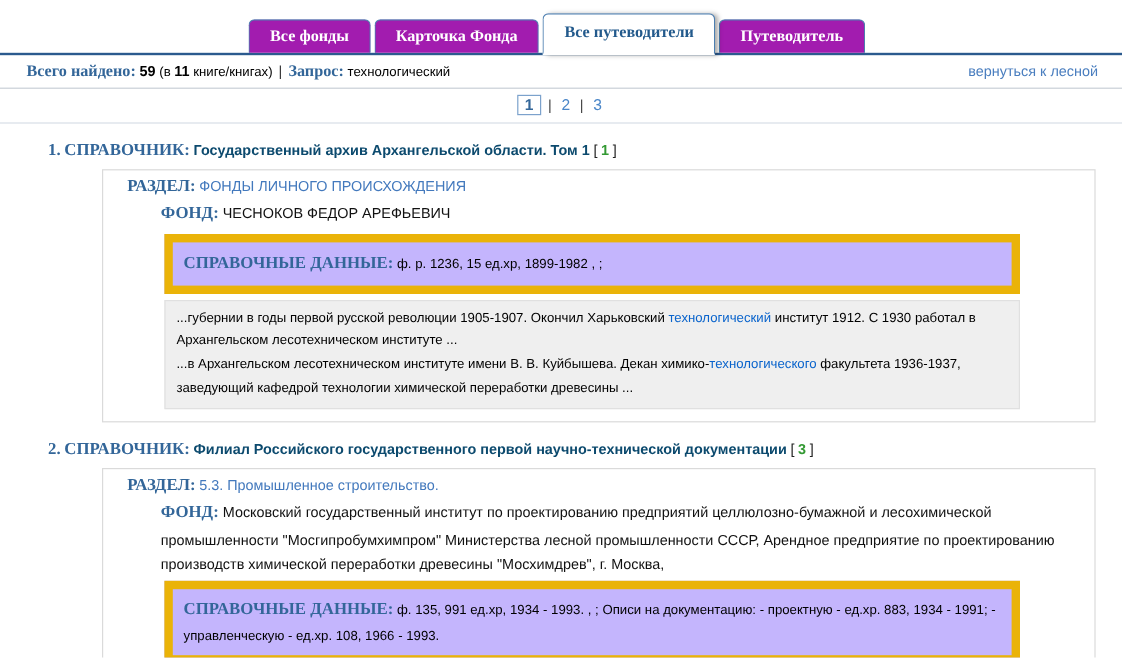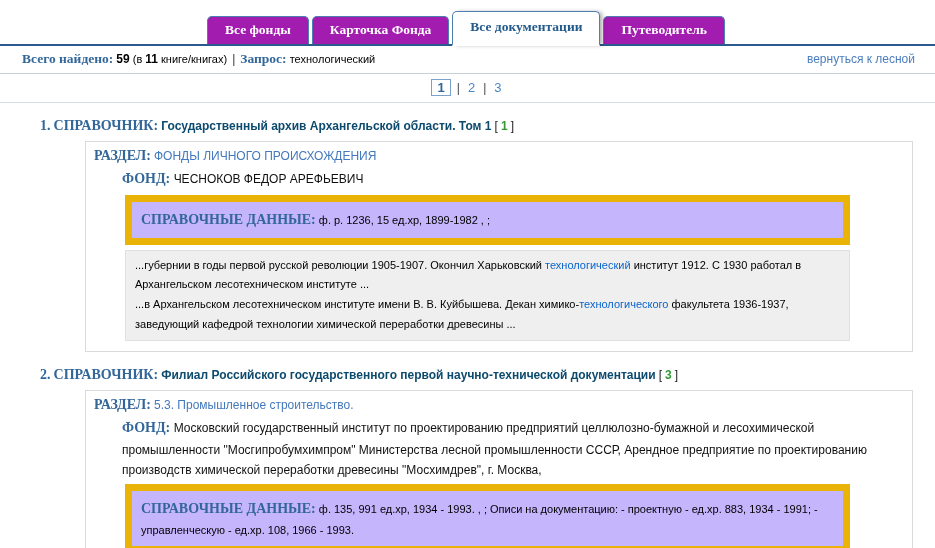--- a/index.html
+++ b/index.html
@@ -56,21 +56,21 @@
   .results { padding-top:12px; }
   .result { margin-bottom:12px; }
   .result-head { margin:0 20px 5px 40px; line-height:1.5; }
   .rlbl { font-family:"Liberation Serif", serif; font-weight:bold; font-size:14px; color:#336699; }
   .rtitle { font-weight:bold; font-size:12px; color:#0c4a6e; }
   .rbracket { font-size:12px; color:#222; }
   .rcount { font-weight:bold; font-size:12px; color:#339933; }
   .section-box {
     margin:0 22px 0 85px;
     border:1px solid #DADADA;
-    padding:6px 10px 10px 8px;
+    padding:6px 10px 10px 20px;
     background:#fff;
   }
   .section-line { margin-bottom:3px; }
   .slink { color:#4379BD; font-size:12px; text-decoration:none; cursor:pointer; }
   .fond { margin-left:28px; }
   .fond-line { line-height:1.7; font-size:12px; color:#111; margin-bottom:4px; margin-right:2px; }
   .fname { font-size:12px; color:#111; }
   .ref-box {
     border:7px solid #eab308; background:#c4b5fd;
     margin:4px 52px 5px 3px; padding:6px 9px;
@@ -84,21 +84,21 @@
   }
   .snip-line { font-size:11px; color:#000; line-height:1.8; }
   .hl { color:#0A64CC; }
 </style>
 </head>
 <body>
 
 <div class="tabbar">
   <div class="tab"><span>Все фонды</span></div>
   <div class="tab"><span>Карточка Фонда</span></div>
-  <div class="tab active"><span>Все документации</span></div>
+  <div class="tab active"><span>Все путеводители</span></div>
   <div class="tab"><span>Путеводитель</span></div>
 </div>
 
 <div class="summary-row">
   <div>
     <span class="slbl">Всего найдено:</span>
     <span class="scount">59</span>
     <span class="ssm">(в</span>
     <span class="scount">11</span>
     <span class="ssm">книге/книгах)</span>

